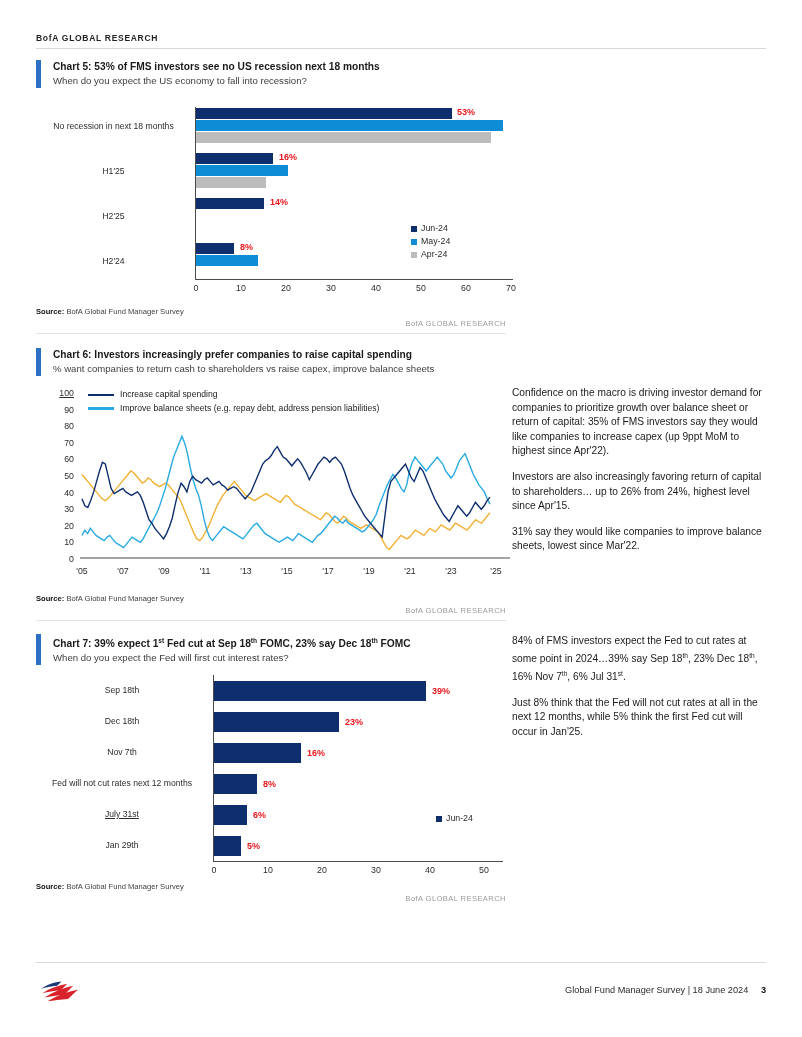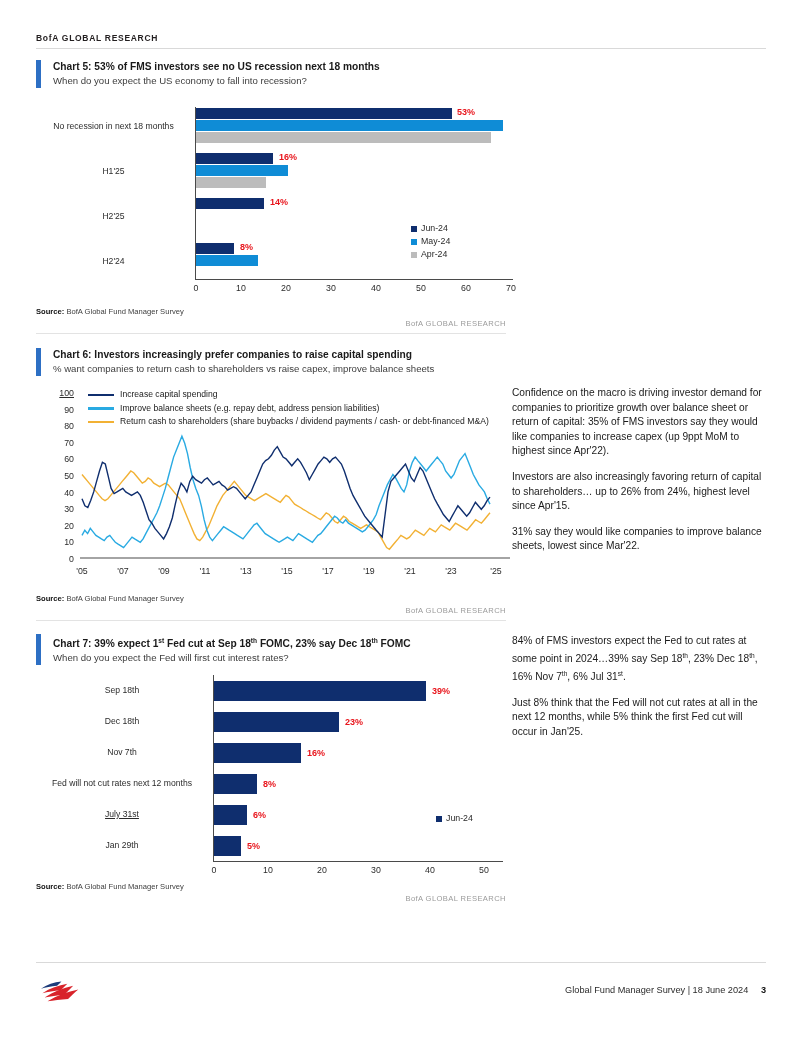--- a/index.html
+++ b/index.html
@@ -191,24 +191,20 @@
 
     <div class="linelegend" style="left:52px; top:0px;">
       <div class="ll">
         <span class="lnsw nav"></span>
         <span>Increase capital spending</span>
       </div>
       <div class="ll">
         <span class="lnsw blu"></span>
         <span>Improve balance sheets (e.g. repay debt, address pension liabilities)</span>
       </div>
-      <div class="ll">
-        <span class="lnsw org"></span>
-        <span>Return cash to shareholders (share buybacks / dividend payments / cash- or debt-financed M&amp;A)</span>
-      </div>
     </div>
 
     <svg id="chart6-svg" width="430" height="180" viewBox="0 0 430 180" style="position:absolute; left:44px; top:-4px;">
       <line x1="0" y1="174" x2="430" y2="174" stroke="#4a4a4a" stroke-width="1.2"></line>
       <polyline id="s6-2" fill="none" stroke="#f2b134" stroke-width="1.4" points="2.0,90.5 4.9,94.0 7.7,97.4 10.6,100.9 13.5,104.4 16.4,107.9 19.2,111.4 22.1,114.8 25.0,116.6 27.9,114.8 30.7,111.4 33.6,107.9 36.5,104.4 39.4,100.9 42.2,97.4 45.1,94.0 48.0,90.5 50.8,87.0 53.7,88.7 56.6,92.2 59.5,95.7 62.3,99.2 65.2,97.4 68.1,94.0 71.0,95.7 73.8,99.2 76.7,100.9 79.6,102.7 82.5,100.9 85.3,99.2 88.2,100.9 91.1,104.4 93.9,107.9 96.8,111.4 99.7,114.8 102.6,121.8 105.4,128.8 108.3,135.7 111.2,142.7 114.1,149.6 116.9,154.9 119.8,156.6 122.7,153.1 125.5,147.9 128.4,142.7 131.3,135.7 134.2,128.8 137.0,121.8 139.9,116.6 142.8,111.4 145.7,107.9 148.5,104.4 151.4,100.9 154.3,97.4 157.2,100.9 160.0,104.4 162.9,107.9 165.8,111.4 168.6,113.1 171.5,114.8 174.4,116.6 177.3,114.8 180.1,113.1 183.0,111.4 185.9,109.6 188.8,111.4 191.6,113.1 194.5,114.8 197.4,116.6 200.3,118.3 203.1,114.8 206.0,111.4 208.9,113.1 211.7,116.6 214.6,120.1 217.5,121.8 220.4,123.5 223.2,125.3 226.1,127.0 229.0,128.8 231.9,130.5 234.7,132.2 237.6,134.0 240.5,135.7 243.4,132.2 246.2,128.8 249.1,130.5 252.0,134.0 254.8,137.5 257.7,139.2 260.6,135.7 263.5,132.2 266.3,134.0 269.2,137.5 272.1,139.2 275.0,140.9 277.8,142.7 280.7,144.4 283.6,142.7 286.5,140.9 289.3,142.7 292.2,144.4 295.1,146.2 297.9,147.9 300.8,153.1 303.7,158.3 306.6,163.6 309.4,165.3 312.3,161.8 315.2,158.3 318.1,154.9 320.9,151.4 323.8,153.1 326.7,154.9 329.5,153.1 332.4,149.6 335.3,146.2 338.2,147.9 341.0,149.6 343.9,151.4 346.8,147.9 349.7,144.4 352.5,146.2 355.4,147.9 358.3,144.4 361.2,140.9 364.0,142.7 366.9,144.4 369.8,146.2 372.6,142.7 375.5,139.2 378.4,140.9 381.3,142.7 384.1,144.4 387.0,146.2 389.9,142.7 392.8,139.2 395.6,135.7 398.5,137.5 401.4,139.2 404.3,135.7 407.1,132.2 410.0,128.8"></polyline>
       <polyline id="s6-1" fill="none" stroke="#29aae2" stroke-width="1.4" points="2.0,151.4 4.8,146.2 7.6,149.6 10.3,144.4 13.1,147.9 15.9,151.4 18.7,153.1 21.4,154.9 24.2,156.6 27.0,153.1 29.8,151.4 32.5,154.9 35.3,158.3 38.1,160.1 40.9,161.8 43.6,163.6 46.4,160.1 49.2,156.6 52.0,153.1 54.7,154.9 57.5,156.6 60.3,158.3 63.1,154.9 65.8,149.6 68.6,144.4 71.4,139.2 74.2,134.0 76.9,128.8 79.7,121.8 82.5,113.1 85.3,104.4 88.0,94.0 90.8,83.5 93.6,73.1 96.4,66.1 99.1,59.2 101.9,52.2 104.7,59.2 107.5,69.6 110.2,83.5 113.0,95.7 115.8,104.4 118.6,111.4 121.3,121.8 124.1,135.7 126.9,146.2 129.7,153.1 132.4,156.6 135.2,153.1 138.0,149.6 140.8,146.2 143.6,142.7 146.3,144.4 149.1,146.2 151.9,147.9 154.7,149.6 157.4,151.4 160.2,153.1 163.0,154.9 165.8,151.4 168.5,147.9 171.3,144.4 174.1,140.9 176.9,139.2 179.6,142.7 182.4,146.2 185.2,149.6 188.0,151.4 190.7,153.1 193.5,154.9 196.3,156.6 199.1,158.3 201.8,156.6 204.6,154.9 207.4,153.1 210.2,154.9 212.9,156.6 215.7,153.1 218.5,149.6 221.3,151.4 224.0,153.1 226.8,154.9 229.6,156.6 232.4,158.3 235.1,154.9 237.9,151.4 240.7,149.6 243.5,146.2 246.2,142.7 249.0,139.2 251.8,135.7 254.6,132.2 257.3,134.0 260.1,137.5 262.9,139.2 265.7,135.7 268.4,139.2 271.2,140.9 274.0,142.7 276.8,144.4 279.6,146.2 282.3,147.9 285.1,146.2 287.9,142.7 290.7,139.2 293.4,135.7 296.2,130.5 299.0,121.8 301.8,114.8 304.5,107.9 307.3,100.9 310.1,95.7 312.9,90.5 315.6,94.0 318.4,99.2 321.2,104.4 324.0,107.9 326.7,100.9 329.5,87.0 332.3,78.3 335.1,73.1 337.8,76.6 340.6,80.0 343.4,83.5 346.2,87.0 348.9,83.5 351.7,80.0 354.5,76.6 357.3,73.1 360.0,76.6 362.8,80.0 365.6,87.0 368.4,90.5 371.1,94.0 373.9,90.5 376.7,83.5 379.5,76.6 382.2,73.1 385.0,69.6 387.8,76.6 390.6,83.5 393.3,90.5 396.1,95.7 398.9,100.9 401.7,104.4 404.4,107.9 407.2,114.8 410.0,120.1"></polyline>
       <polyline id="s6-0" fill="none" stroke="#0f2e6e" stroke-width="1.4" points="2.0,114.8 4.9,121.8 7.8,123.5 10.7,116.6 13.7,107.9 16.6,97.4 19.5,87.0 22.4,78.3 25.3,80.0 28.2,92.2 31.1,104.4 34.1,109.6 37.0,107.9 39.9,106.1 42.8,104.4 45.7,107.9 48.6,109.6 51.5,111.4 54.5,109.6 57.4,107.9 60.3,111.4 63.2,118.3 66.1,127.0 69.0,135.7 71.9,139.2 74.9,144.4 77.8,147.9 80.7,151.4 83.6,154.9 86.5,149.6 89.4,142.7 92.3,134.0 95.3,120.1 98.2,107.9 101.1,99.2 104.0,102.7 106.9,107.9 109.8,97.4 112.7,92.2 115.7,95.7 118.6,97.4 121.5,99.2 124.4,95.7 127.3,94.0 130.2,97.4 133.1,100.9 136.1,99.2 139.0,97.4 141.9,100.9 144.8,102.7 147.7,106.1 150.6,104.4 153.5,102.7 156.5,104.4 159.4,107.9 162.3,111.4 165.2,114.8 168.1,111.4 171.0,107.9 173.9,100.9 176.9,94.0 179.8,87.0 182.7,80.0 185.6,76.6 188.5,74.8 191.4,71.3 194.3,66.1 197.3,62.6 200.2,67.9 203.1,73.1 206.0,74.8 208.9,78.3 211.8,81.8 214.7,78.3 217.7,74.8 220.6,78.3 223.5,83.5 226.4,88.7 229.3,95.7 232.2,90.5 235.1,85.3 238.1,80.0 241.0,76.6 243.9,73.1 246.8,74.8 249.7,78.3 252.6,74.8 255.5,73.1 258.5,76.6 261.4,80.0 264.3,87.0 267.2,95.7 270.1,104.4 273.0,111.4 275.9,116.6 278.9,121.8 281.8,127.0 284.7,132.2 287.6,135.7 290.5,139.2 293.4,142.7 296.3,146.2 299.3,149.6 302.2,153.1 305.1,130.5 308.0,107.9 310.9,97.4 313.8,94.0 316.7,90.5 319.7,87.0 322.6,83.5 325.5,80.0 328.4,87.0 331.3,94.0 334.2,97.4 337.1,90.5 340.1,83.5 343.0,87.0 345.9,94.0 348.8,100.9 351.7,107.9 354.6,114.8 357.5,120.1 360.5,125.3 363.4,130.5 366.3,134.0 369.2,137.5 372.1,132.2 375.0,127.0 377.9,121.8 380.9,125.3 383.8,128.8 386.7,132.2 389.6,128.8 392.5,123.5 395.4,118.3 398.3,121.8 401.3,125.3 404.2,121.8 407.1,116.6 410.0,113.1"></polyline>
     </svg>
 
     <div class="xlab" style="left:34px; top:178px; width:24px;">'05</div>

